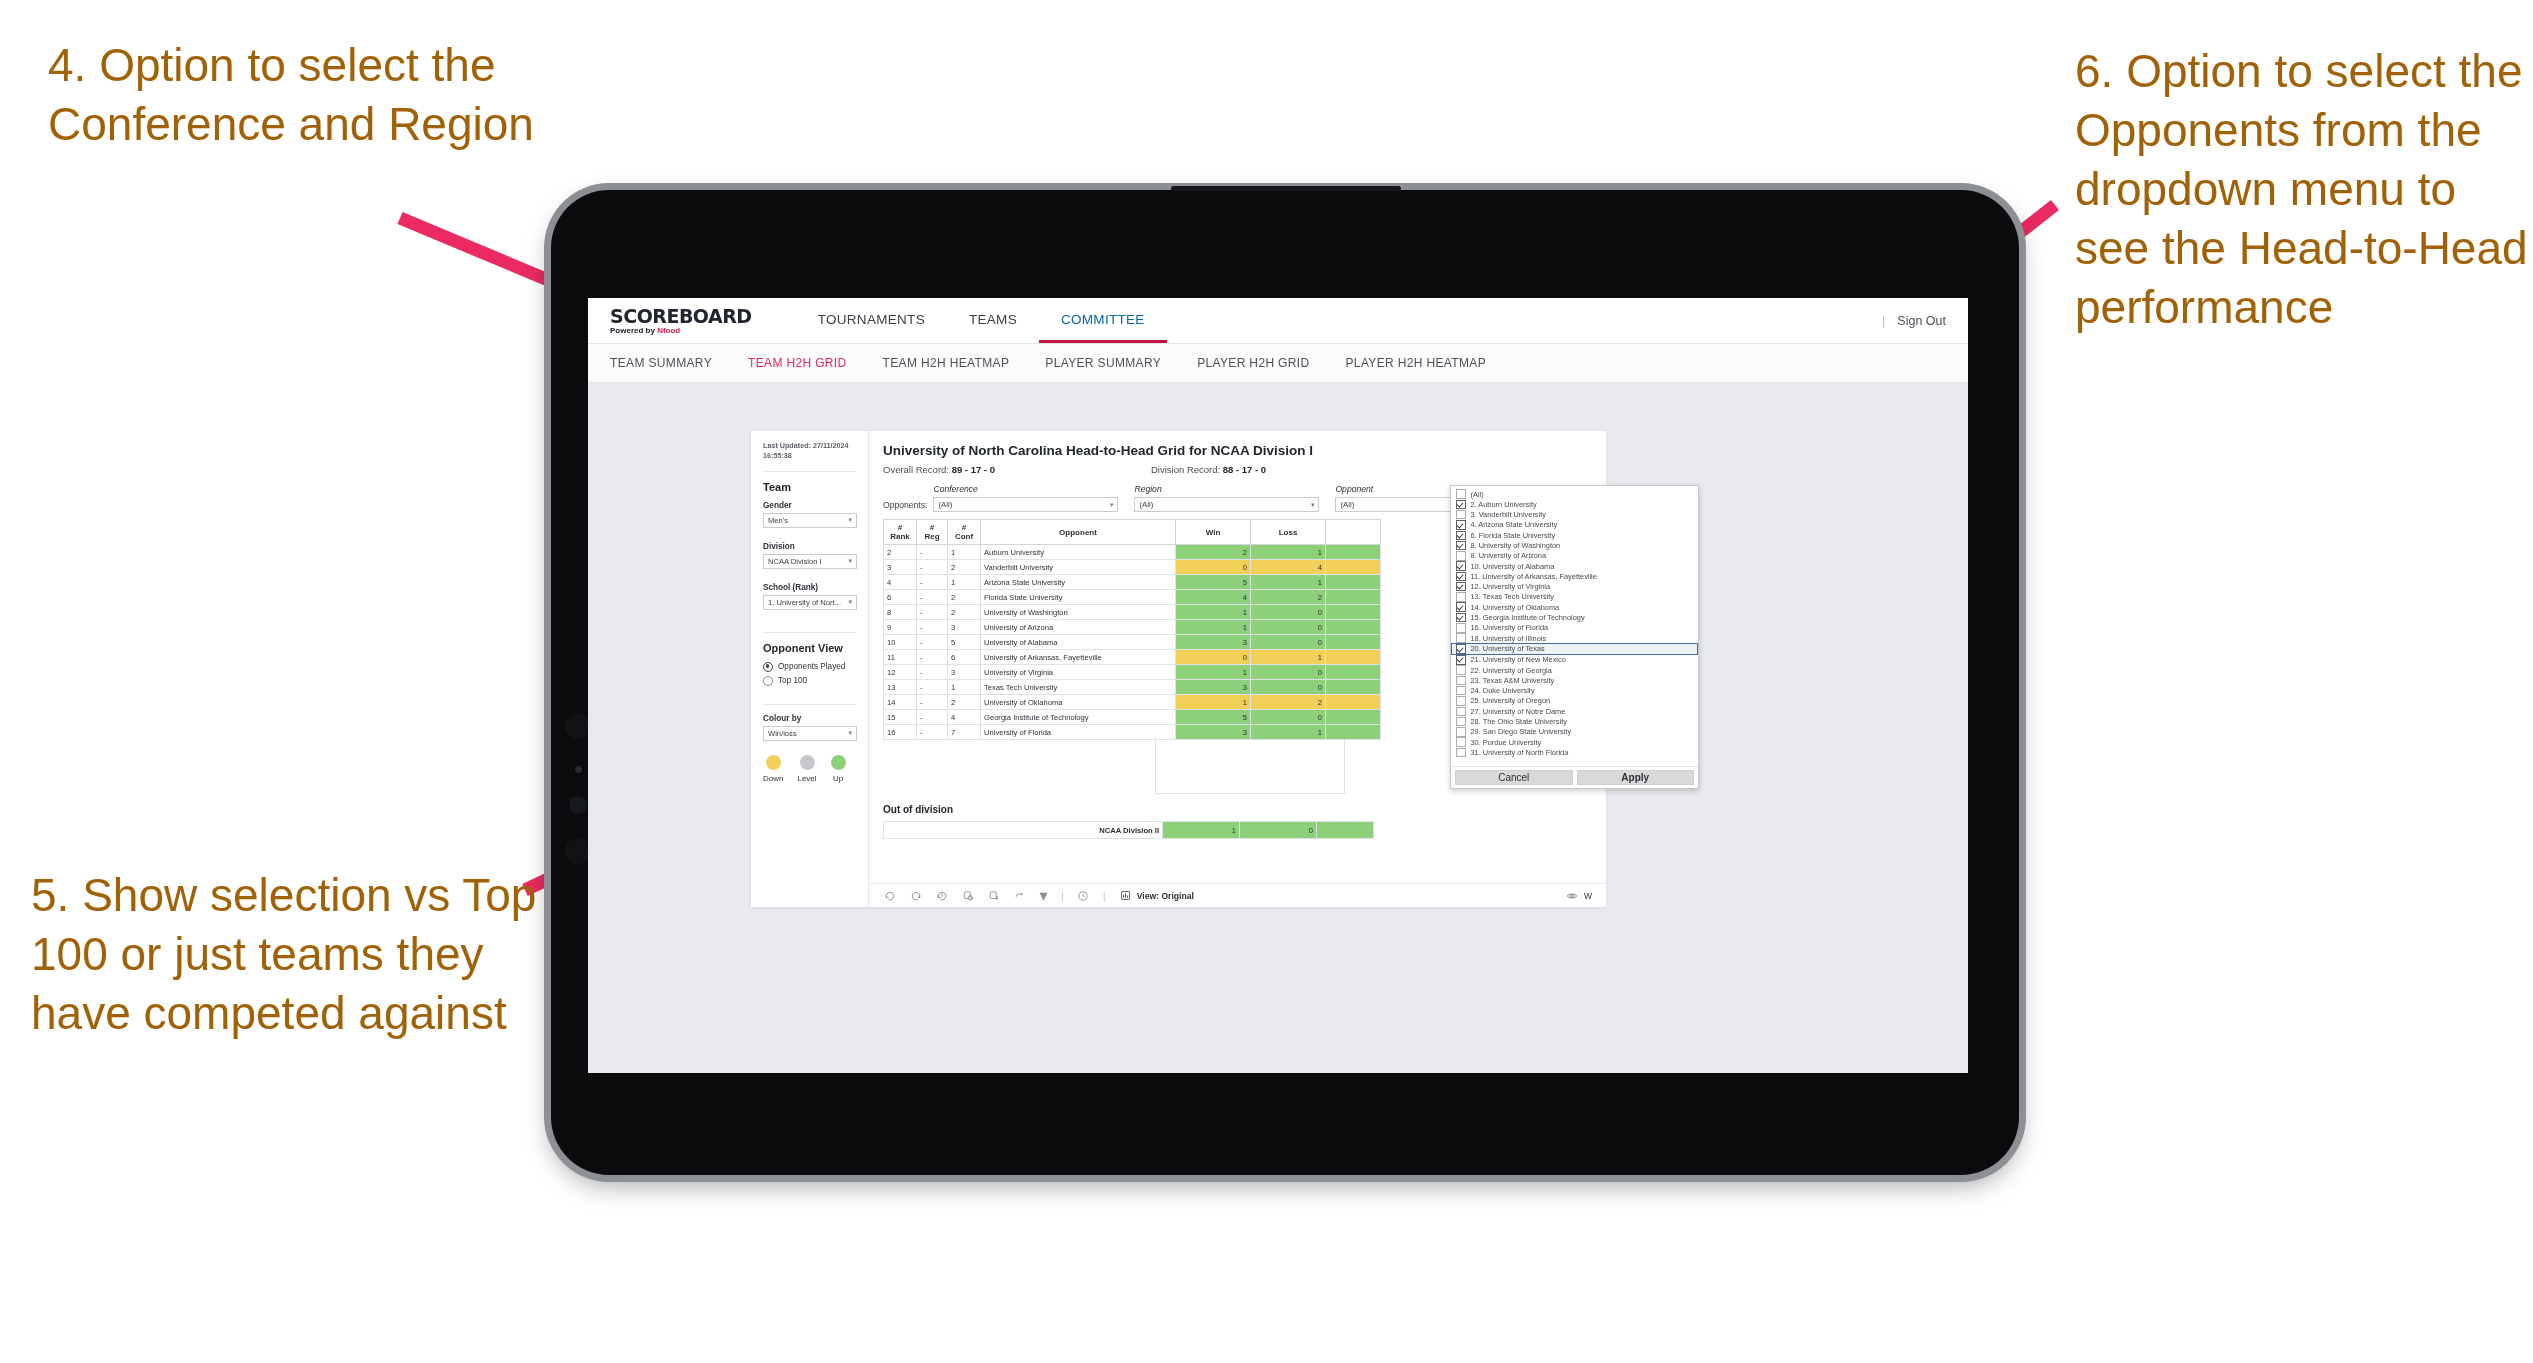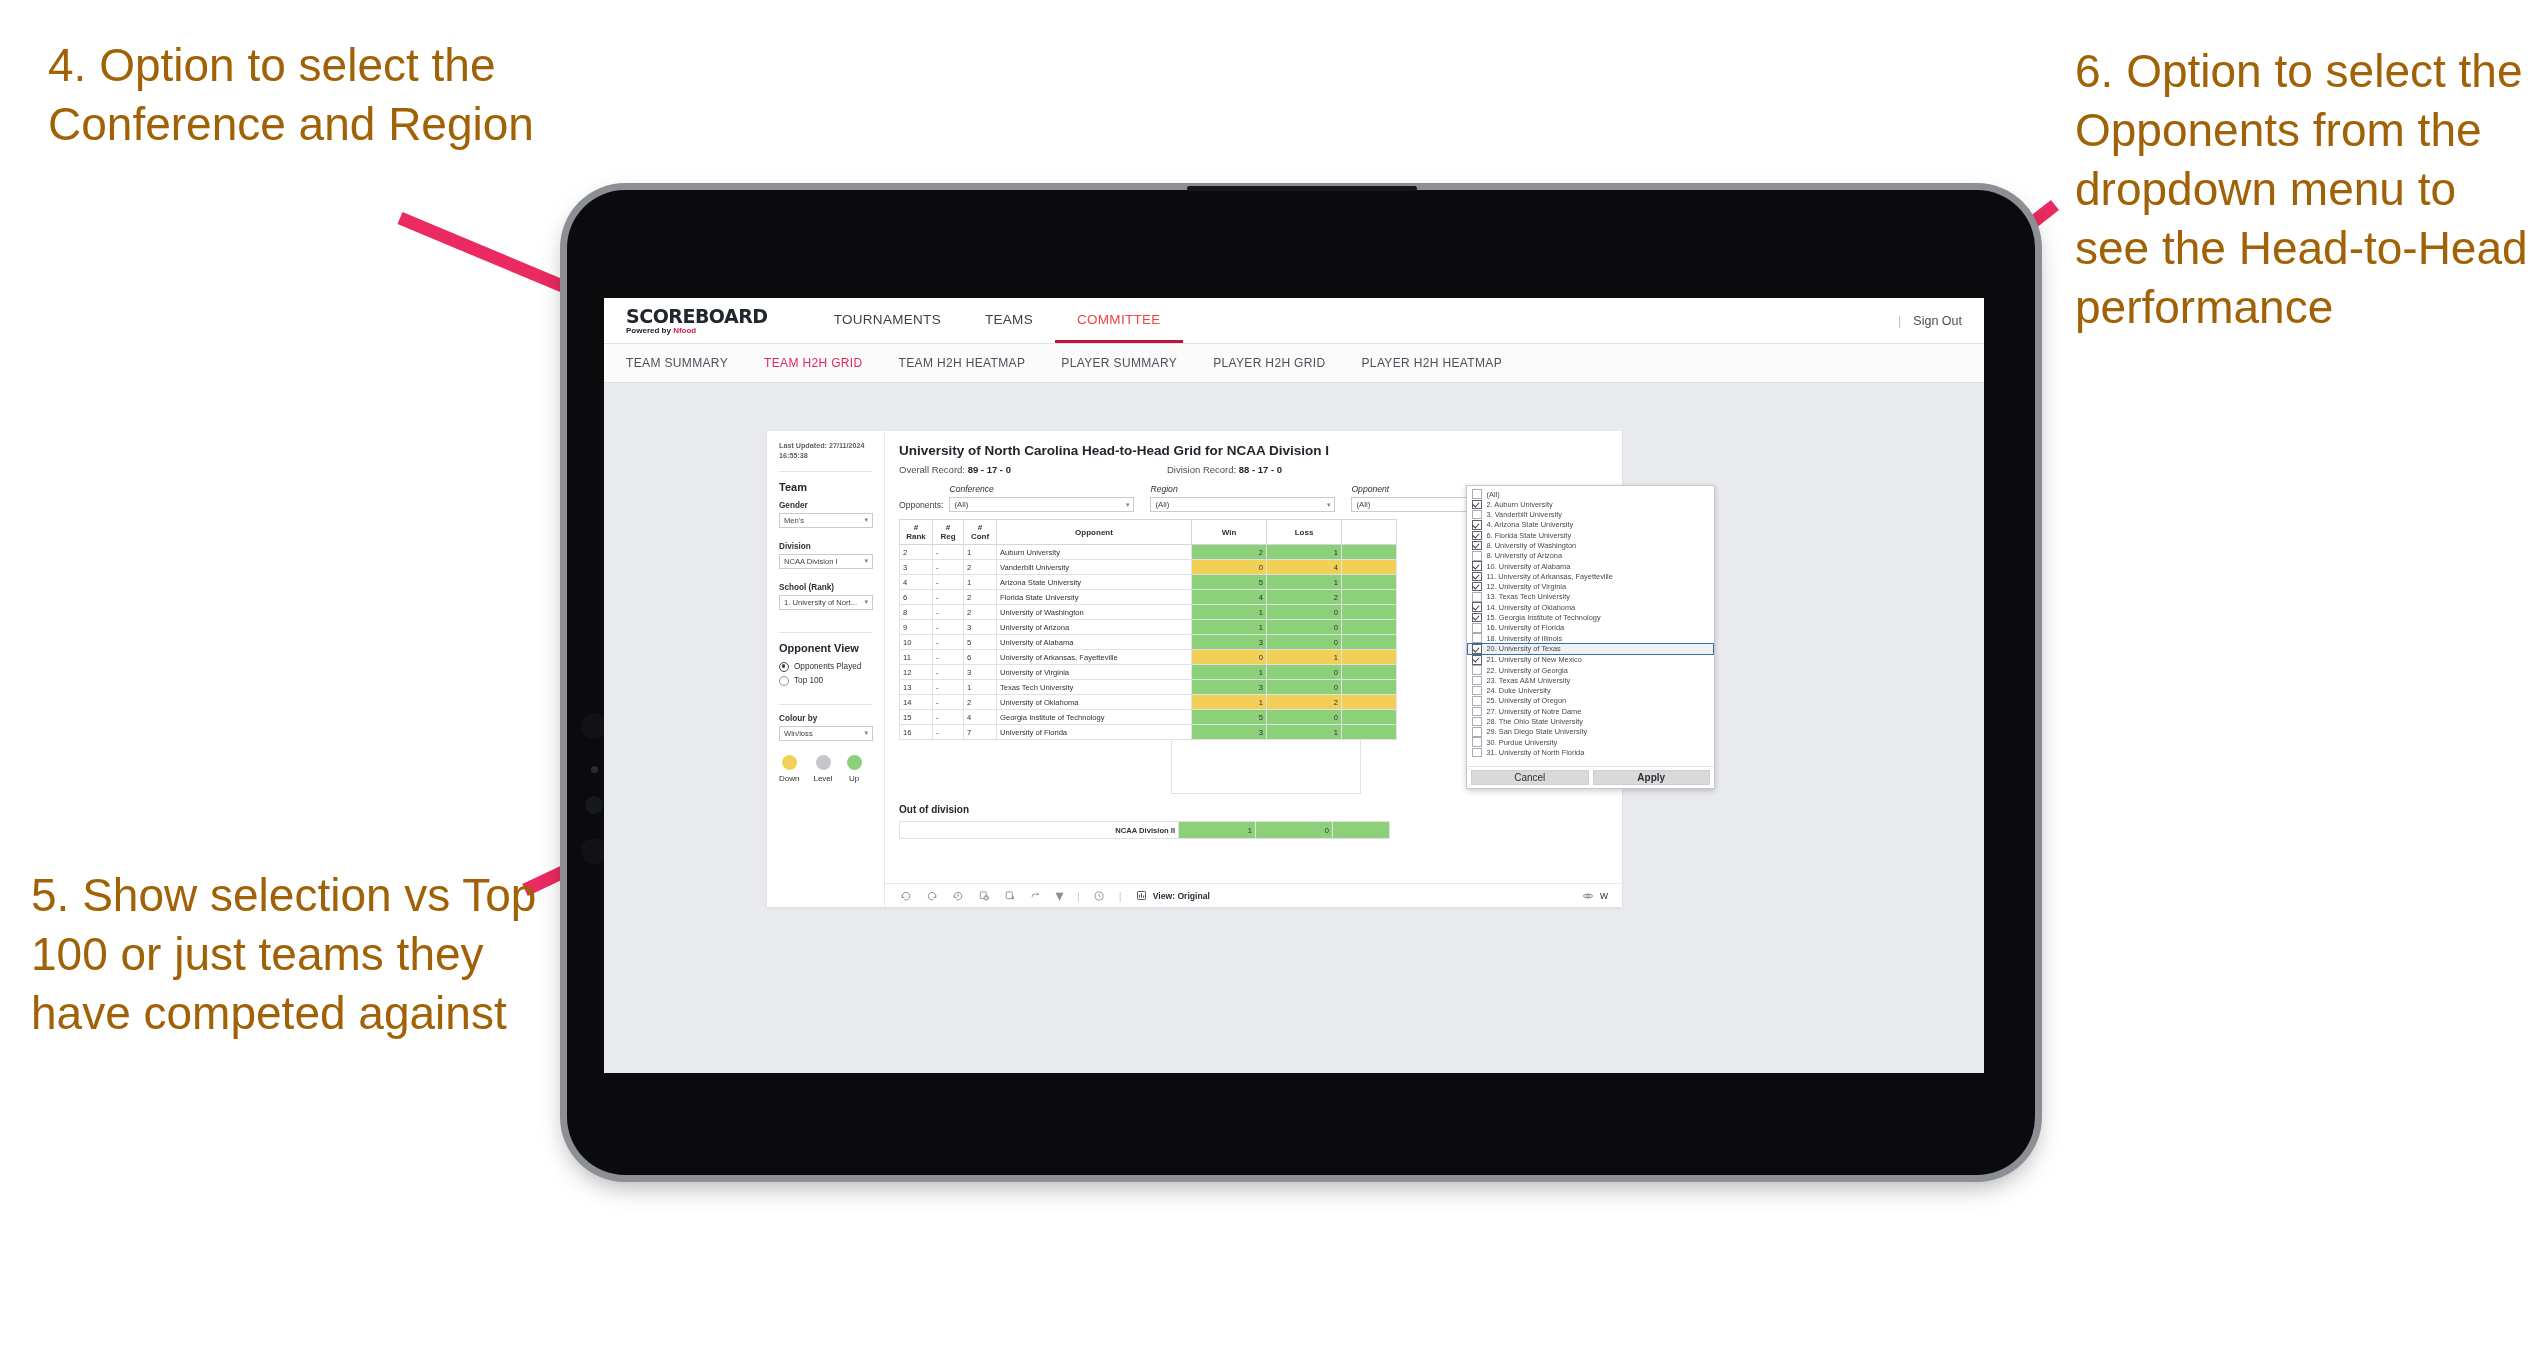--- a/index.html
+++ b/index.html
@@ -28,21 +28,20 @@
   .arrow-svg{position:absolute;left:0;top:0;width:2533px;height:1363px;pointer-events:none;}
 
   
   #tablet{
     position:absolute;
     left:551px;top:190px;
     width:1468px;height:985px;
     border-radius:58px;
     background:#0b0b0d;
     box-shadow:0 0 0 7px #8c8f93, 0 10px 26px rgba(0,0,0,.35);
-    margin-left:16px;
   }
   #tablet-screen{
     position:absolute;
     left:37px;top:108px;
     width:1380px;height:775px;
     background:#e9eaee;
     overflow:hidden;
   }
   .cam-dot{position:absolute;background:#121214;border-radius:50%;}
   #cam1{left:14px;top:523px;width:26px;height:26px;}
@@ -65,21 +64,21 @@
   #logo .logo-sub{
     font-size:8px;color:#20252e;display:block;margin-top:1px;font-weight:bold;
   }
   #logo .logo-sub em{color:#d81e4a;font-style:normal;}
   .top-nav{display:flex;align-items:stretch;height:45px;}
   .top-nav-item{
     display:flex;align-items:center;padding:0 22px;
     font-size:13.5px;color:#3b3f47;letter-spacing:.3px;
     border-bottom:3px solid transparent;cursor:pointer;
   }
-  .top-nav-item.active{border-bottom-color:#c0143c;color:#ef4444;}
+  .top-nav-item.active{border-bottom-color:#c0143c;color:#0369a1;}
   #signout-wrap{
     position:absolute;right:22px;top:0;height:45px;display:flex;align-items:center;
     font-size:12.5px;color:#4a4e56;gap:12px;
   }
   #signout-sep{color:#b9bcc2;}
 
   #sub-nav{
     height:38px;background:#fbfbfc;display:flex;align-items:center;
     border-bottom:1px solid #dfe0e5;padding-left:22px;
   }

